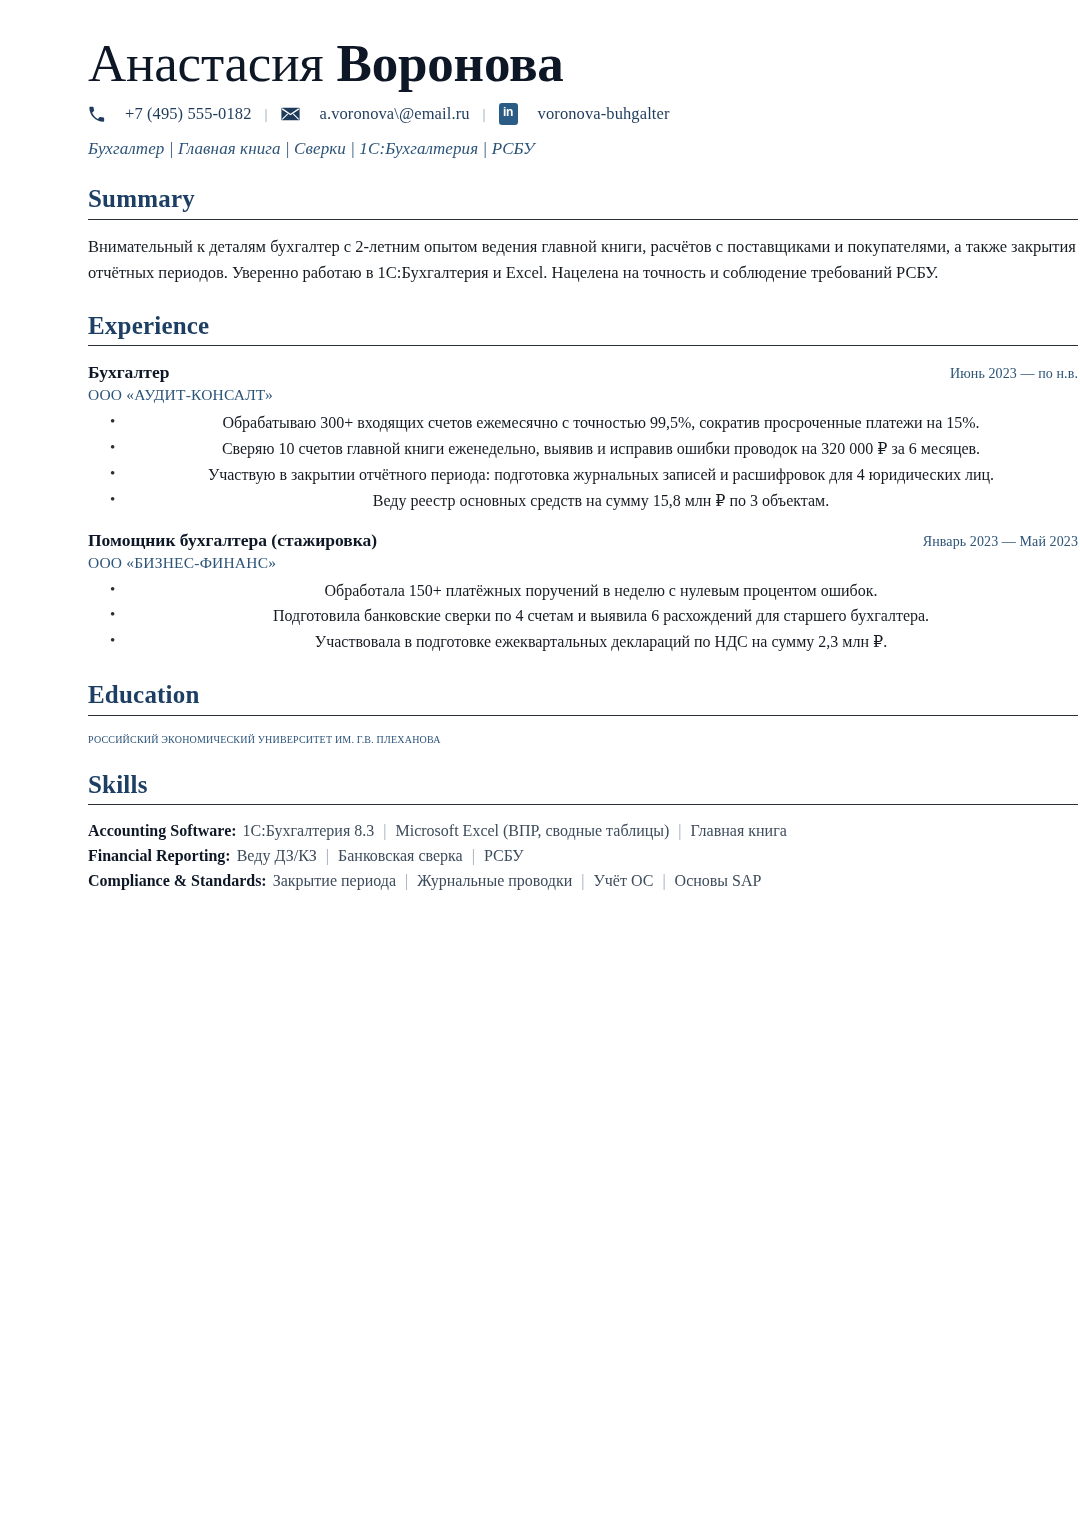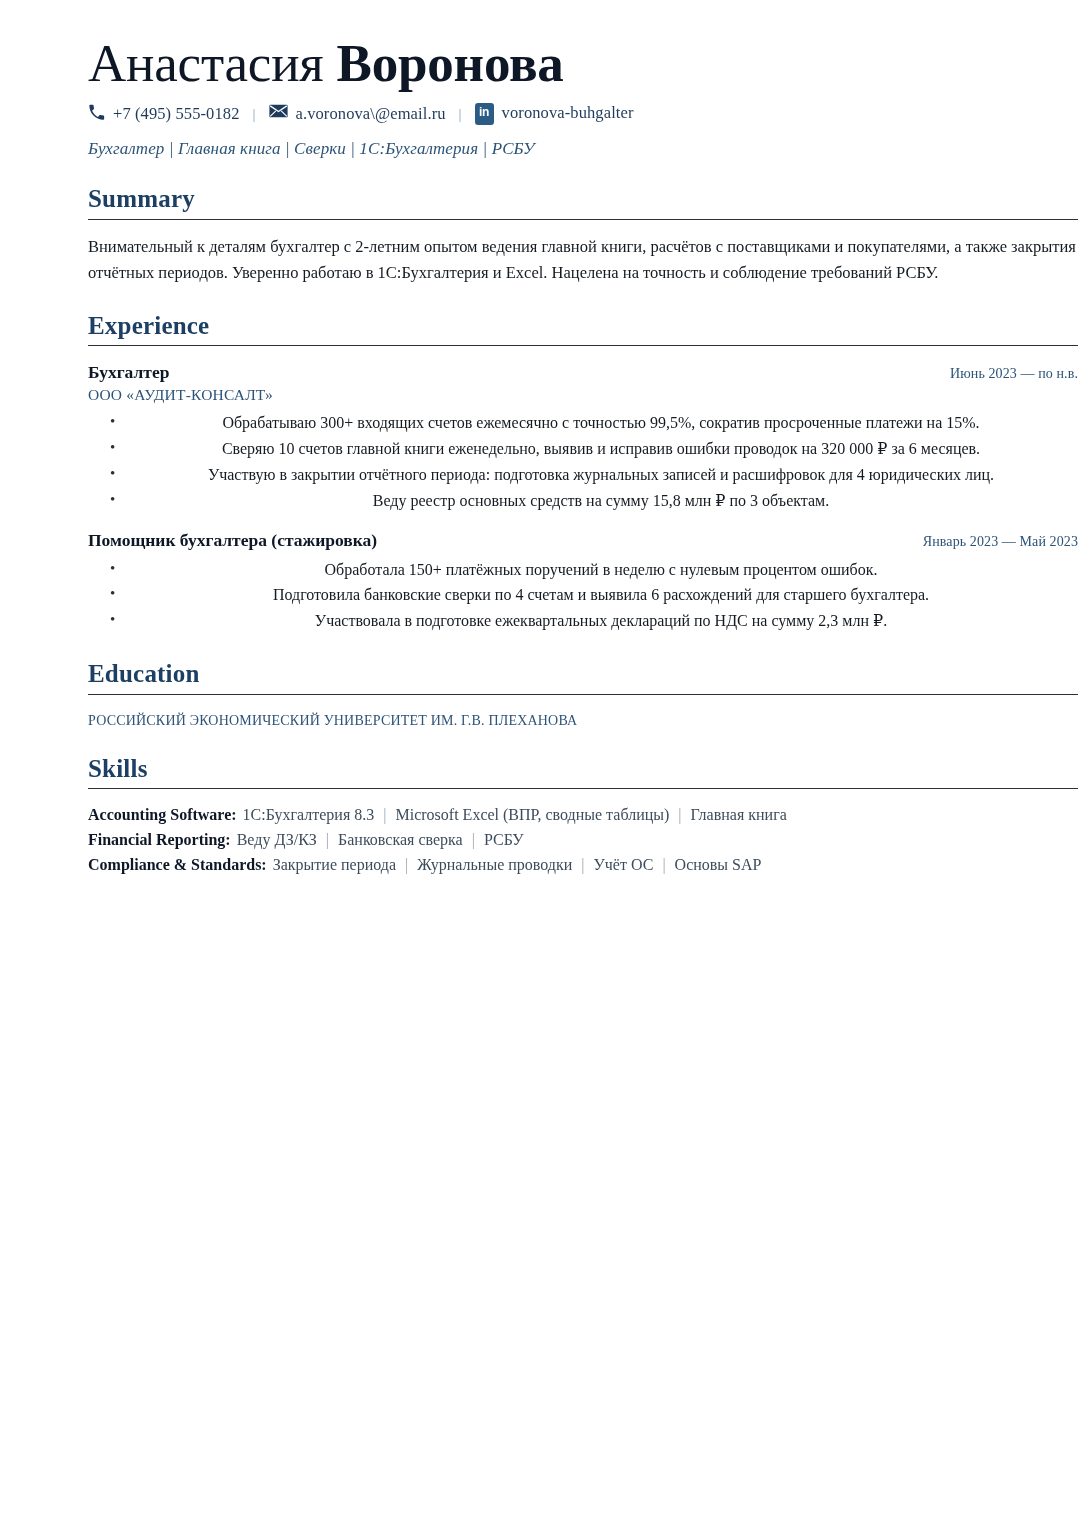--- a/index.html
+++ b/index.html
@@ -41,21 +41,22 @@
     display: flex;
     align-items: center;
     gap: 0px;
     margin-top: 10px;
     font-size: 16.5px;
     color: #1f3b5c;
     white-space: nowrap;
   }
   .contact-item {
     display: inline-flex;
-    gap: 8px;
+    align-items: center;
+    gap: 20px;
   }
   .contact-item .ctext {
     color: #1f3b5c;
     letter-spacing: 0.1px;
   }
   .sep {
     display: inline-block;
     color: #8fa3b8;
     padding: 0 13px;
     font-size: 15px;
@@ -164,21 +165,21 @@
     font-size: 15px;
   }
 
   
   .edu-degree {
     font-size: 17px;
     font-weight: 700;
     color: #0e1726;
   }
   .edu-school {
-    font-size: 14px;
+    font-size: 10px;
     color: #2c5378;
     margin-top: 4px;
     letter-spacing: 0.2px;
   }
 
   
   .skill-row {
     font-size: 16px;
     line-height: 1.5;
     margin-bottom: 1px;
@@ -269,20 +270,21 @@
           <li>Участвую в закрытии отчётного периода: подготовка журнальных записей и расшифровок для 4 юридических лиц.</li>
           <li>Веду реестр основных средств на сумму 15,8 млн ₽ по 3 объектам.</li>
         </ul>
       </div>
 
       <div class="job">
         <div class="job-head">
           <div class="job-title">Помощник бухгалтера (стажировка)</div>
           <div class="job-date">Январь 2023 — Май 2023</div>
         </div>
+        <div class="job-company">ООО «БИЗНЕС-ФИНАНС»</div>
         <ul class="bullets">
           <li>Обработала 150+ платёжных поручений в неделю с нулевым процентом ошибок.</li>
           <li>Подготовила банковские сверки по 4 счетам и выявила 6 расхождений для старшего бухгалтера.</li>
           <li>Участвовала в подготовке ежеквартальных деклараций по НДС на сумму 2,3 млн ₽.</li>
         </ul>
       </div>
 
     </div>
   </div>
 

